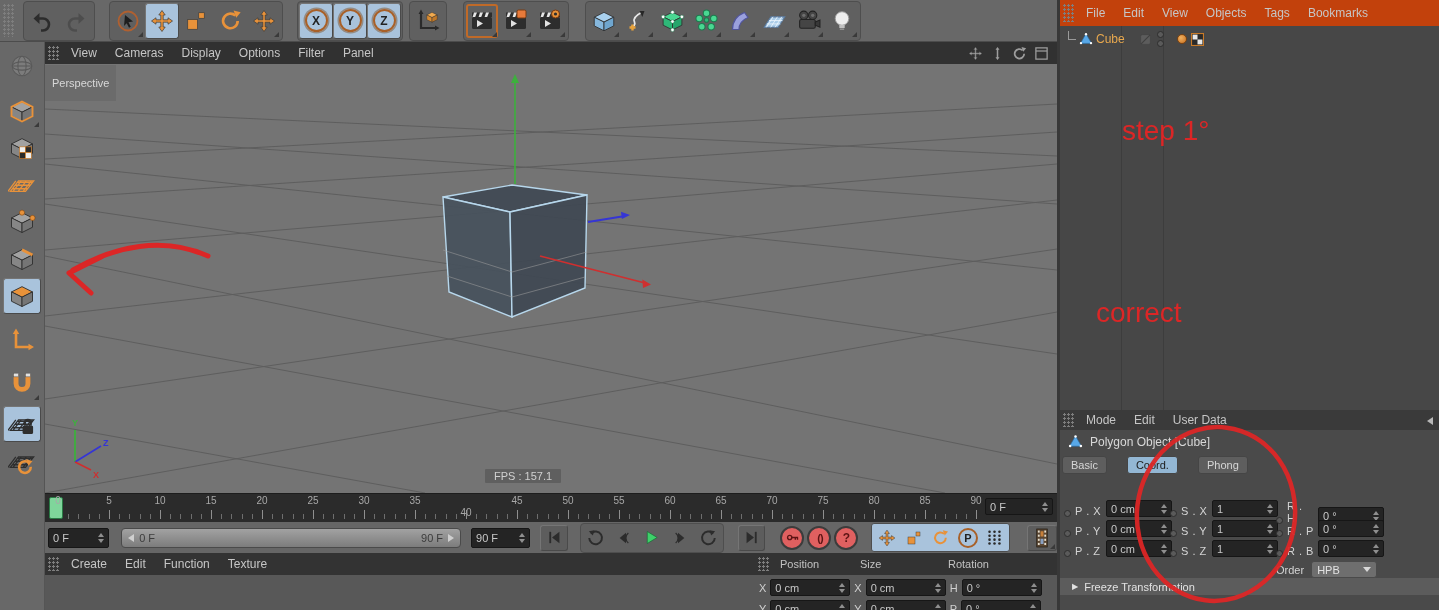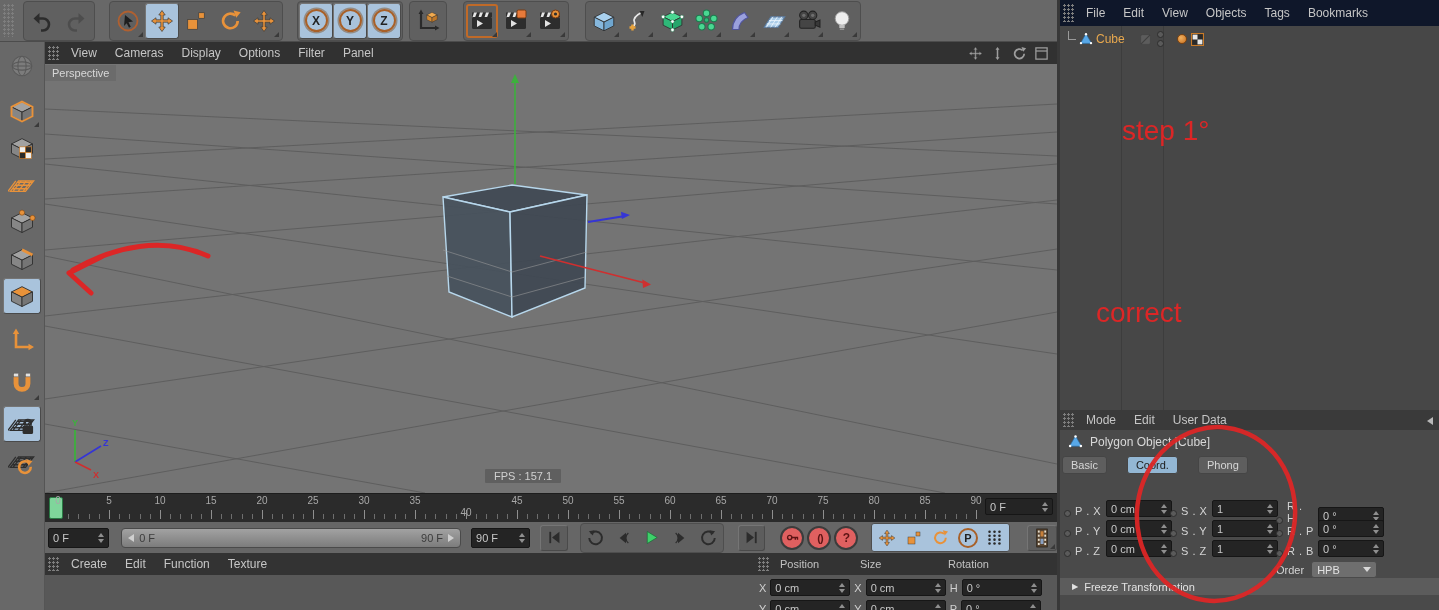--- a/index.html
+++ b/index.html
@@ -47,21 +47,21 @@
   
   #left-toolbar{position:absolute;left:0;top:42px;width:45px;height:568px;background:#686868;
     border-right:1px solid #555;display:flex;flex-direction:column;align-items:center}
   #left-toolbar .sbtn{width:38px;height:36px;margin-bottom:1px}
 
   
   #viewport{position:absolute;left:45px;top:42px;width:1012px;height:451px}
   .vp-menubar{height:22px;background:#313131}
   .vp-canvas{position:relative;width:1012px;height:429px;background:#747474;overflow:hidden}
   .persp-label{position:absolute;left:0;top:1px;background:#6b6b6b;color:#d8d8d8;
-    font-size:11px;padding:2px 7px}
+    font-size:11px;padding:12px 7px}
   .fps{position:absolute;left:440px;top:405px;background:#5f5f5f;color:#d0d0d0;font-size:11px;
     padding:1px 9px;border-radius:1px}
   .vp-corner{margin-left:auto;display:flex;align-items:center;gap:7px;padding-right:8px}
   .vp-corner svg{opacity:.8}
   .red-note{position:absolute;color:var(--annotation-red);font-size:29px;line-height:50px;white-space:nowrap}
 
   
   #timeline{position:absolute;left:45px;top:493px;width:1012px;height:29px;background:#2b2b2b;border-top:1px solid #1d1d1d}
   .tick-label{position:absolute;top:1px;transform:translateX(-50%);color:#a8a8a8;font-size:10px}
   .tick-strip-major{position:absolute;left:13px;width:920px;bottom:3px;height:9px;
@@ -94,21 +94,21 @@
   .bottom-left{position:absolute;left:0;top:0;width:710px;height:57px;background:#585858}
   .bottom-left .menubar{height:22px}
   .coord-mgr{position:absolute;left:710px;top:0;width:302px;height:57px;background:#585858}
   .coord-mgr .hdr{height:22px;display:flex;align-items:center;background:#333;color:#c2c2c2;font-size:11px}
   .cm-row{display:flex;align-items:center;gap:4px;padding:4px 2px 0 4px;color:#d0d0d0;font-size:11px}
   .cm-row .fld{width:80px}
 
   
   #right-panel{position:absolute;left:1057px;top:0;width:382px;height:610px;background:#484848;
     border-left:3px solid #383838}
-  .rp-menubar{height:26px;background:#0f172a}
+  .rp-menubar{height:26px;background:#c2410c}
   .om-area{position:relative;height:384px;background:#474747}
   .om-col{position:absolute;top:0;width:1px;height:100%;background:#3d3d3d}
   .om-row{position:absolute;left:0;top:3px;display:flex;align-items:center;height:20px;font-size:12px}
   .tree-l{width:8px;height:9px;border-left:1px solid #9a9a9a;border-bottom:1px solid #9a9a9a;margin:0 3px 8px 8px}
   .om-name{color:var(--object-label-orange);padding-left:3px}
   .am-menubar{height:20px;background:#3a3a3a;position:relative}
   .am-body{position:relative;height:180px;background:#4a4a4a;color:#d4d4d4;font-size:11px}
   .am-title{position:absolute;left:8px;top:4px;display:flex;align-items:center;gap:7px;font-size:12px;color:#d8d8d8}
   .tabs{position:absolute;left:2px;top:26px;display:flex;gap:20px}
   .tab{background:#5e5e5e;border:1px solid #454545;border-radius:3px;color:#d6d6d6;

